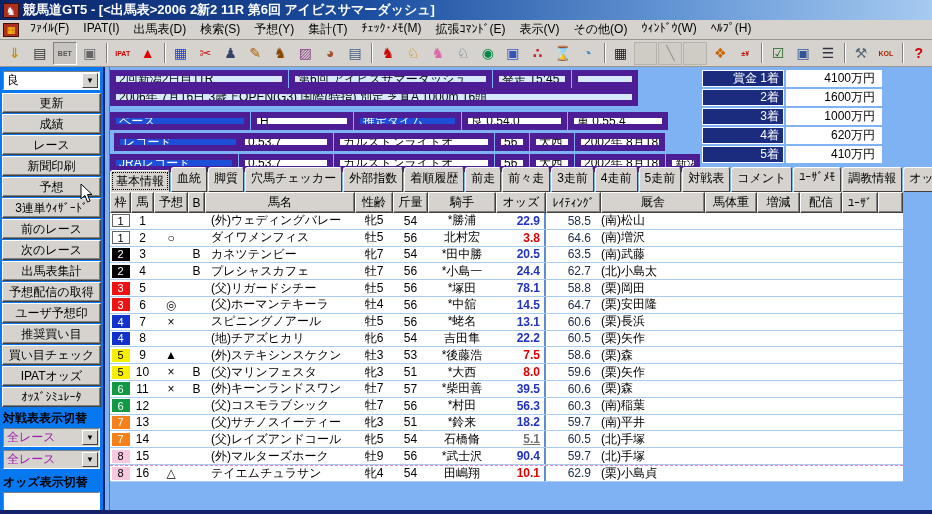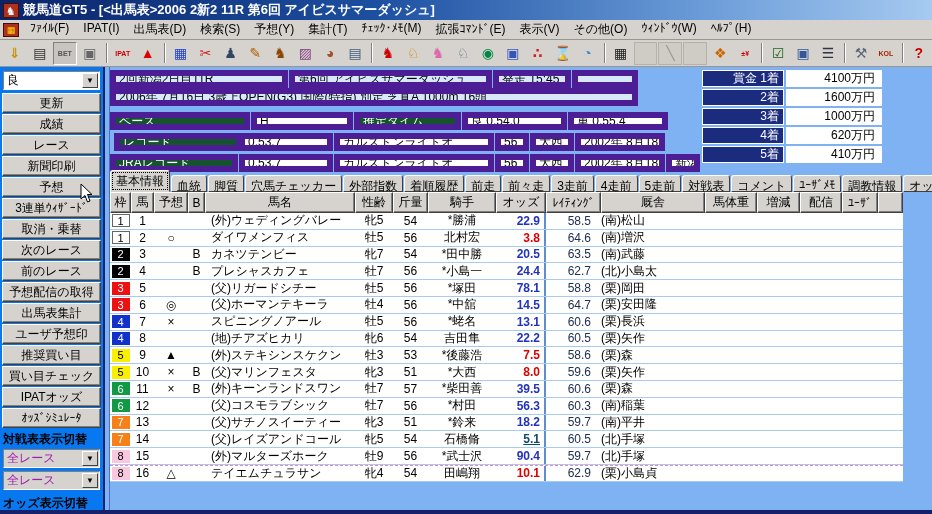--- a/index.html
+++ b/index.html
@@ -46,35 +46,35 @@
   .sb-label { font-size:12px; font-weight:bold; color:#000; padding:2px 2px 1px 3px; white-space:nowrap; }
 
   
   .splitter { position:absolute; left:103px; top:67px; width:7px; height:447px; background:#7FB2F2;
     border-left:2px solid #15226B; border-right:1px solid #4a6fc0; }
   .main { position:absolute; left:110px; top:67px; width:822px; height:447px; }
 
   .cell { position:absolute; height:18px; font-size:12px; display:flex; align-items:center;
     padding:0 3px; white-space:nowrap; overflow:hidden; background:#fff; border:6px solid #4c1d95; }
   .cell.pale { background:#D8E8FC; }
-  .cell.dark { background:#14532d; color:#fff; }
+  .cell.dark { background:#1d4ed8; color:#fff; }
 
   
   .prize { position:absolute; left:592px; top:3px; width:180px; }
   .prize-row { display:flex; margin-bottom:2px; }
   .prize-label { width:82px; height:17px; background:#1B2B7E; color:#fff; font-size:12px;
     display:flex; align-items:center; justify-content:flex-end; padding-right:4px; border:1px solid #fff; }
   .prize-value { width:96px; height:17px; background:#fff; color:#000; font-size:12px;
     display:flex; align-items:center; justify-content:flex-end; padding-right:6px; border:1px solid #fff; margin-left:2px; }
 
   
   .tabs { position:absolute; left:0; top:103px; width:793px; height:22px; display:flex; align-items:flex-end; }
   .tab { background:#D6D3CE; border:1px solid; border-color:#fff #404040 #404040 #fff;
     border-radius:3px 3px 0 0; font-size:12px; padding:2px 5px 2px 5px; margin-right:1px;
-    height:17px; white-space:nowrap; color:#000; }
+    height:25px; white-space:nowrap; color:#000; }
   .tab.active { height:22px; border-bottom-color:#D6D3CE; outline:1px dotted #000; outline-offset:-3px; }
 
   
   .grid-head { position:absolute; left:0; top:125px; width:793px; height:21px; display:grid;
     grid-template-columns:21px 23px 34px 17px 150px 38px 35px 68px 50px 55px 104px 52px 43px 42px 36px 1fr; }
   .gh-cell { background:#D6D3CE; border:1px solid; border-color:#fff #404040 #404040 #fff;
     box-shadow:inset -1px -1px 0 #808080; font-size:12px; display:flex; align-items:center;
     justify-content:center; white-space:nowrap; overflow:hidden; color:#000; }
   .grid-body { position:absolute; left:0; top:146px; width:793px; background:#fff; }
   .trow { display:grid; grid-template-columns:21px 23px 34px 17px 150px 38px 35px 68px 50px 55px 104px 52px 43px 42px 36px 1fr;
@@ -170,25 +170,24 @@
       <span class="val">良</span>
       <span class="btn">▼</span>
     </div>
     <div id="sidebar-buttons">
         <div class="sb-btn">更新</div>
         <div class="sb-btn">成績</div>
         <div class="sb-btn">レース</div>
         <div class="sb-btn">新聞印刷</div>
         <div class="sb-btn">予想</div>
         <div class="sb-btn">3連単ｳｨｻﾞｰﾄﾞ</div>
-        <div class="sb-btn">取消・乗替</div>
+        <div class="sb-btn">前のレース</div>
         <div class="sb-btn">次のレース</div>
-        <div class="sb-btn">前のレース</div>
+        <div class="sb-btn">出馬表集計</div>
         <div class="sb-btn">予想配信の取得</div>
-        <div class="sb-btn">出馬表集計</div>
         <div class="sb-btn">ユーザ予想印</div>
         <div class="sb-btn">推奨買い目</div>
         <div class="sb-btn">買い目チェック</div>
         <div class="sb-btn">IPATオッズ</div>
         <div class="sb-btn">ｵｯｽﾞｼﾐｭﾚｰﾀ</div>
       </div>
     <div class="sb-label">対戦表表示切替</div>
     <div class="combo disabled">
       <span class="val">全レース</span>
       <span class="btn">▼</span>
@@ -563,21 +562,21 @@
           <div class="td c">
             <span class="wakubox" style="background: rgb(248, 128, 24); color: rgb(255, 255, 255); border-color: rgb(248, 128, 24);">7</span>
           </div>
           <div class="td c">14</div>
           <div class="td c"></div>
           <div class="td c"></div>
           <div class="td name">(父)レイズアンドコール</div>
           <div class="td c">牝5</div>
           <div class="td c">54</div>
           <div class="td c">石橋脩</div>
-          <div class="td r odds" style="color: #0c4a6e; text-decoration: underline;">5.1</div>
+          <div class="td r odds" style="color: #737373; text-decoration: underline;">5.1</div>
           <div class="td r rating">60.5</div>
           <div class="td">(北)手塚</div>
           <div class="td"></div>
           <div class="td"></div>
           <div class="td"></div>
           <div class="td"></div>
           <div class="td"></div>
         </div>
         <div class="trow">
           <div class="td c">

